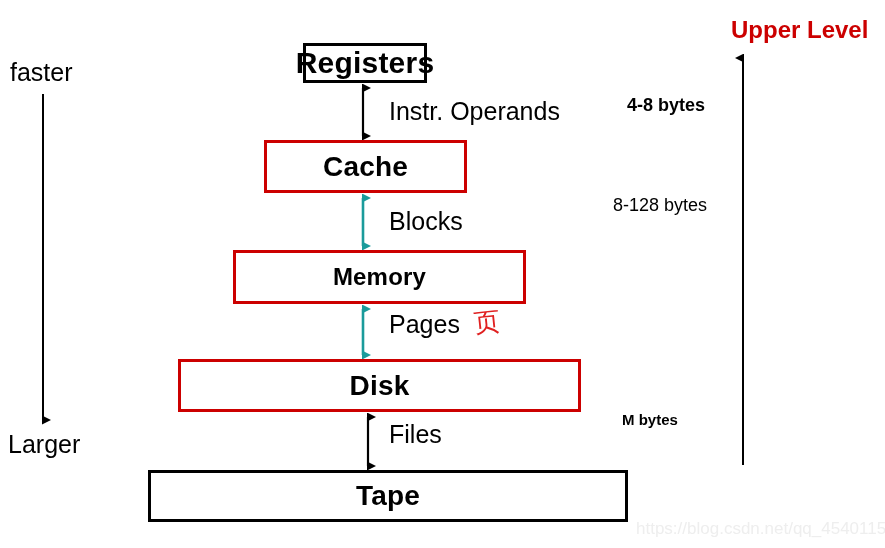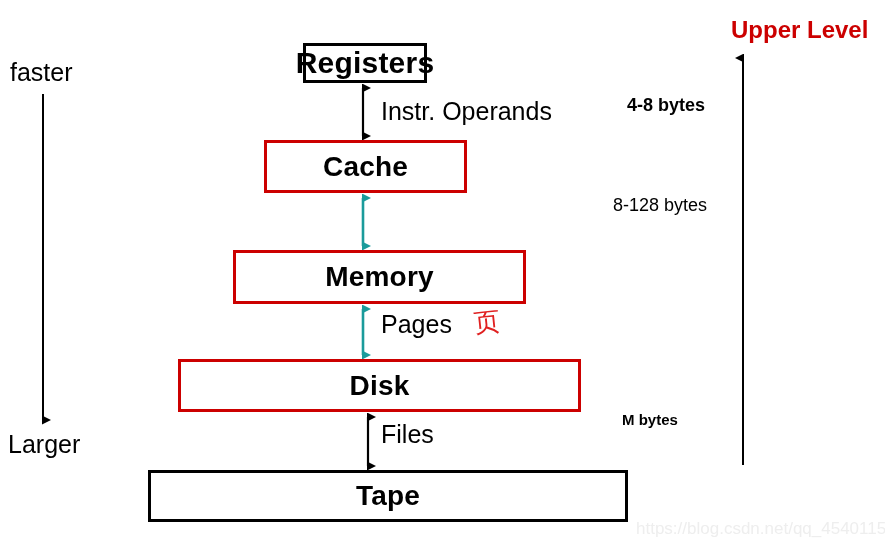--- a/index.html
+++ b/index.html
@@ -32,20 +32,21 @@
   }
   .level-box.black-border { border: 3px solid #000000; }
   .level-box.red-border   { border: 3px solid #cc0000; }
 
   
   .transfer-label {
     position: absolute;
     color: #000000;
     font-size: 25px;
     white-space: nowrap;
+    margin-left: 8px;
   }
 
   
   .size-label {
     position: absolute;
     color: #000000;
     font-size: 18px;
     white-space: nowrap;
   }
   .size-label.small-bold {
@@ -144,34 +145,35 @@
   </svg>
 
   <div class="level-box black-border" style="left:303px; top:43px; width:124px; height:40px; font-size:30px;">
     <span>Registers</span>
   </div>
 
   <div class="level-box red-border" style="left:264px; top:140px; width:203px; height:53px; font-size:28px;">
     <span>Cache</span>
   </div>
 
-  <div class="level-box red-border" style="left:233px; top:250px; width:293px; height:54px; font-size:28px;text-align:center;">
+  <div class="level-box red-border" style="left:233px; top:250px; width:293px; height:54px; font-size:24px;text-align:center;">
     <span>Memory</span>
   </div>
 
   <div class="level-box red-border" style="left:178px; top:359px; width:403px; height:53px; font-size:28px;">
     <span>Disk</span>
   </div>
 
   <div class="level-box black-border" style="left:148px; top:470px; width:480px; height:52px; font-size:28px;">
     <span>Tape</span>
   </div>
 
   <div class="transfer-label" style="left:381px; top:97px;">Instr. Operands</div>
 
+  <div class="transfer-label" style="left:381px; top:207px;">Blocks</div>
 
   <div class="transfer-label" style="left:381px; top:310px;">Pages</div>
 
   <div class="transfer-label" style="left:381px; top:420px;">Files</div>
 
   <div class="hand-annotation" style="left:474px; top:305px;">页</div>
 
   <div class="size-label" style="left:627px; top:95px;font-weight:bold;">4-8 bytes</div>
 
   <div class="size-label" style="left:613px; top:195px;">8-128 bytes</div>

